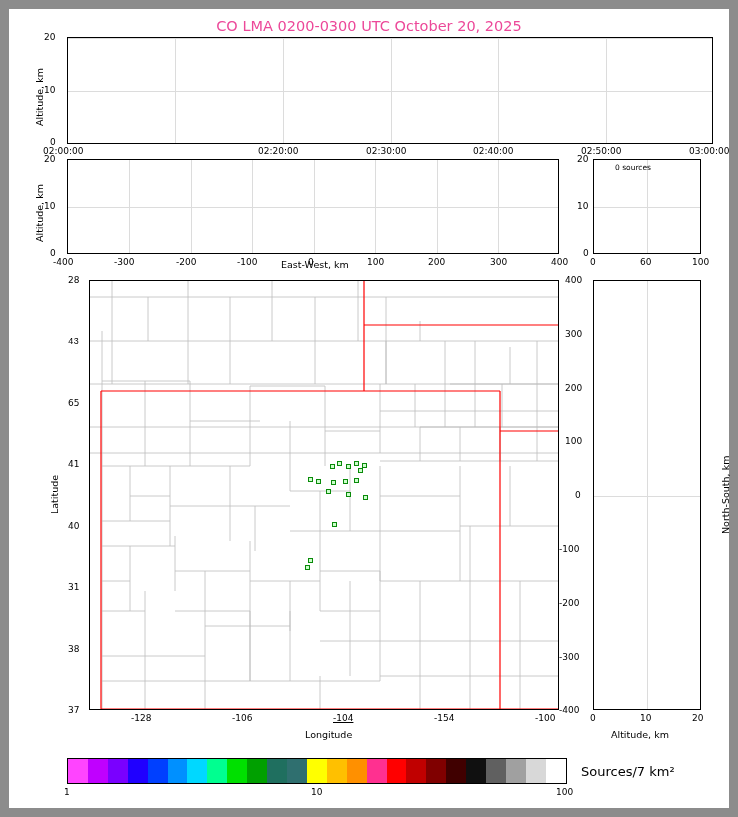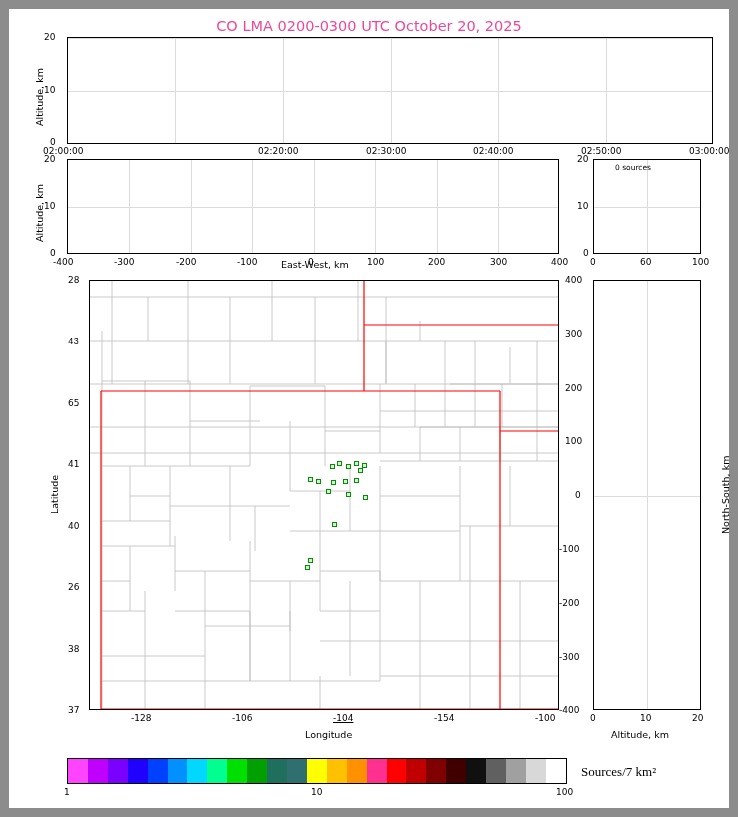--- a/index.html
+++ b/index.html
@@ -27,21 +27,21 @@
   .tick{position:absolute;font-size:9px;color:#000;white-space:nowrap;}
   .grid-h{position:absolute;height:1px;background:#dcdcdc;left:0;right:0;}
   .grid-v{position:absolute;width:1px;background:#dcdcdc;top:0;bottom:0;}
   .srccount{position:absolute;font-size:7.5px;color:#000;margin-left:20px;}
   
   .mapwrap{position:absolute;overflow:hidden;}
   .src-sq{position:absolute;width:5px;height:5px;border:1px solid #0a8a0a;background:#ccffcc;box-sizing:border-box;}
   
   .cbcell{height:100%;float:left;}
   .cblabel{position:absolute;font-size:9px;color:#000;}
-  .cbtitle{position:absolute;font-size:13px;color:#000;white-space:nowrap;font-family:Liberation Serif, serif;}
+  .cbtitle{position:absolute;font-size:13px;color:#000;white-space:nowrap;}
 </style>
 </head>
 <body>
 
 <div id="page">
 
   <div class="title">CO LMA 0200-0300 UTC October 20, 2025</div>
 
   <div class="axes" style="left:58px;top:28px;width:646px;height:107px;">
     <div class="grid-h" style="top:53px;"></div>
@@ -238,21 +238,21 @@
     <div class="src-sq" style="left:242px;top:241px;"></div>
     <div class="src-sq" style="left:218px;top:277px;"></div>
     <div class="src-sq" style="left:215px;top:284px;"></div>
   </div>
   <div class="ylabel" style="left:40px;top:505px;">Latitude</div>
   <div class="tick" style="left:59px;top:266px;">28</div>
   <div class="tick" style="left:59px;top:328px;font-family:Liberation Mono, monospace;">43</div>
   <div class="tick" style="left:59px;top:389px;">65</div>
   <div class="tick" style="left:59px;top:450px;">41</div>
   <div class="tick" style="left:59px;top:512px;">40</div>
-  <div class="tick" style="left:59px;top:573px;">26</div>
+  <div class="tick" style="left:59px;top:573px;">31</div>
   <div class="tick" style="left:59px;top:635px;">38</div>
   <div class="tick" style="left:59px;top:696px;">37</div>
 
   <div class="tick" style="left:122px;top:704px;">-128</div>
   <div class="tick" style="left:223px;top:704px;">-106</div>
   <div class="tick" style="left:324px;top:704px;text-decoration:underline;">-104</div>
   <div class="tick" style="left:425px;top:704px;">-154</div>
   <div class="tick" style="left:526px;top:704px;">-100</div>
   <div class="xlabel" style="left:296px;top:720px;">Longitude</div>
 

